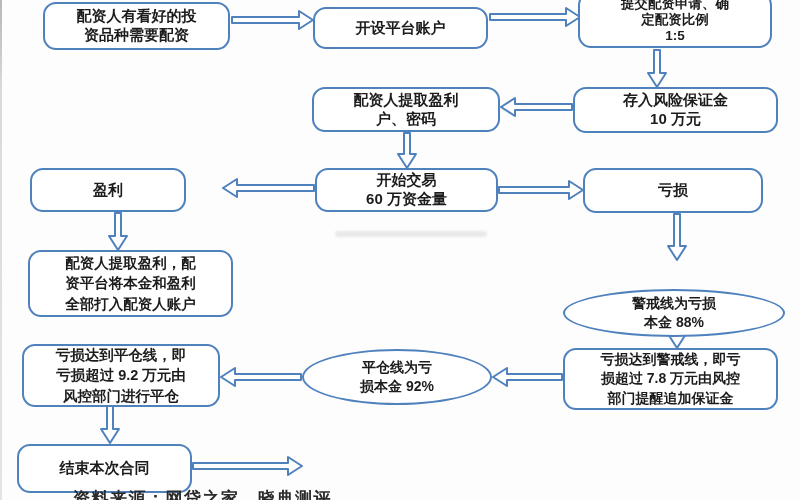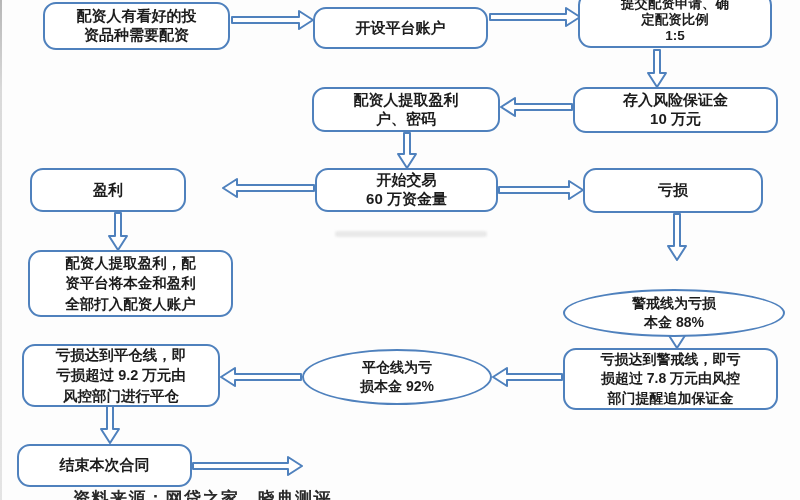--- a/index.html
+++ b/index.html
@@ -23,21 +23,21 @@
   #n-d{left:573px;top:87px;width:205px;height:46px;}
   #n-e{left:312px;top:87px;width:188px;height:45px;}
   #n-f{left:315px;top:168px;width:183px;height:44px;}
   #n-g{left:30px;top:168px;width:156px;height:44px;}
   #n-h{left:583px;top:168px;width:180px;height:45px;}
   #n-i{left:28px;top:250px;width:205px;height:67px;font-size:14.5px;line-height:1.4;}
   #n-j{left:563px;top:261px;width:222px;height:48px;font-size:14px;line-height:1.35;margin-top:28px;}
   #n-k{left:563px;top:348px;width:215px;height:62px;font-size:14px;line-height:1.4;}
   #n-l{left:302px;top:349px;width:190px;height:56px;font-size:14px;line-height:1.35;}
   #n-m{left:22px;top:344px;width:198px;height:63px;font-size:14.5px;line-height:1.4;}
-  #n-n{left:17px;top:444px;width:175px;height:43px;text-align:right;}
+  #n-n{left:17px;top:444px;width:175px;height:49px;text-align:right;}
   #n-o{left:302px;top:446px;width:225px;height:44px;font-size:14px;line-height:1.35;}
   #caption{
     position:absolute;left:73px;top:487px;width:700px;height:20px;
     font-size:17px;font-weight:700;color:#2a2a2a;letter-spacing:1.5px;
     white-space:nowrap;
   }
   #arrows{position:absolute;left:0;top:0;width:800px;height:500px;}
   #arrows path{fill:#ffffff;stroke:#4f81bd;stroke-width:2;stroke-linejoin:round;}
   #edge-artifact{
     position:absolute;left:0;top:0;width:2px;height:500px;opacity:.55;

